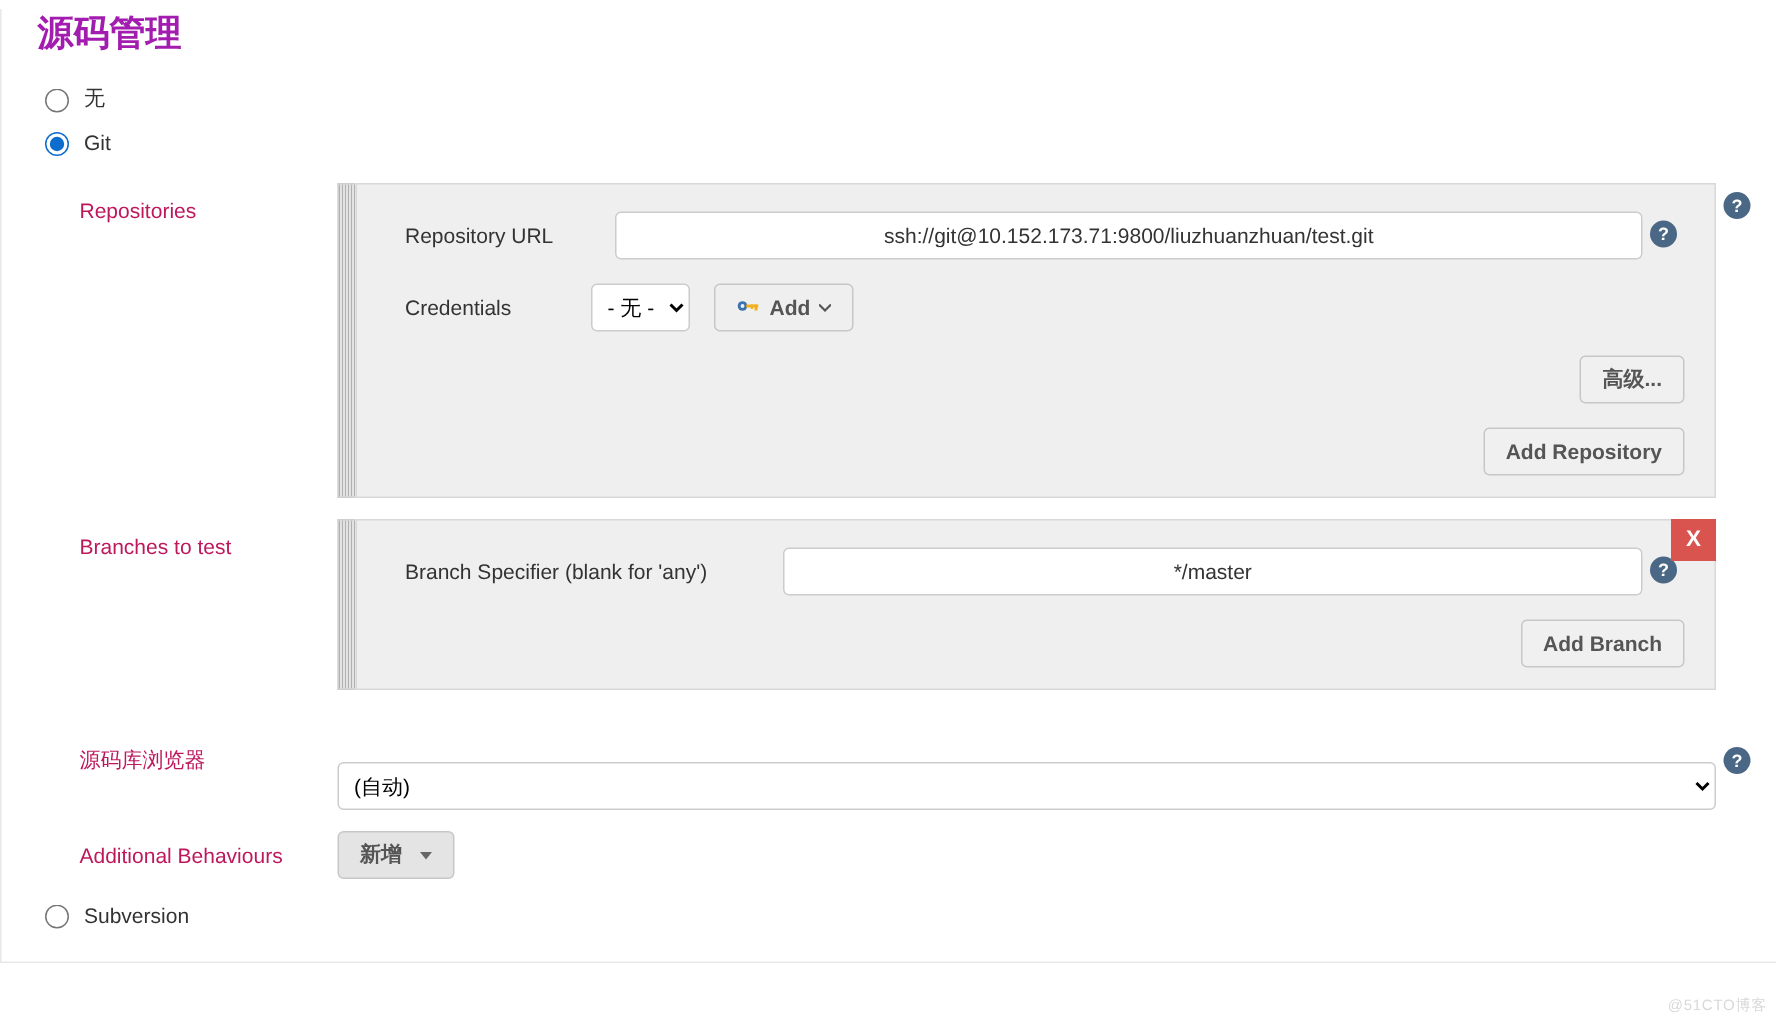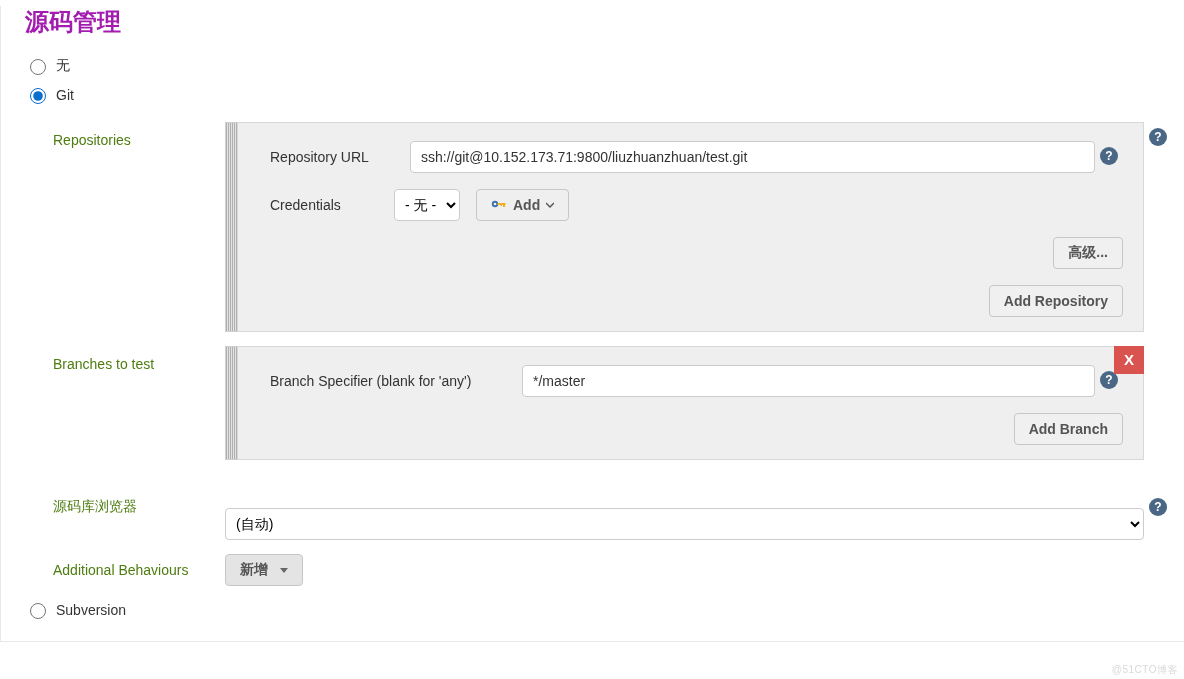--- a/index.html
+++ b/index.html
@@ -43,21 +43,21 @@
     margin-top: 18px;
     margin-bottom: 14px;
   }
   .config-row {
     display: flex;
     align-items: stretch;
   }
   .row-label {
     width: 172px;
     padding-top: 10px;
-    color: #4d7c0f;
+    color: #be185d;
     flex-shrink: 0;
   }
   .handle {
     width: 12px;
     flex-shrink: 0;
     background: repeating-linear-gradient(
       90deg,
       #b0b0b0 0 1px, transparent 1px 2px
     );
     background-color: #e3e3e3;
@@ -87,20 +87,21 @@
   .field-label.wide { width: 220px; }
   .text-input {
     flex: 1;
     height: 32px;
     border: 1px solid #ccc;
     border-radius: 4px;
     padding: 0 10px;
     font-size: 14px;
     background: #fff;
     color: #333;
+    text-align: center;
   }
   .select {
     height: 32px;
     border: 1px solid #ccc;
     border-radius: 4px;
     background: #fff;
     padding: 0 6px;
     font-size: 14px;
   }
   .select.full { flex: 1; margin-top: 34px; }

